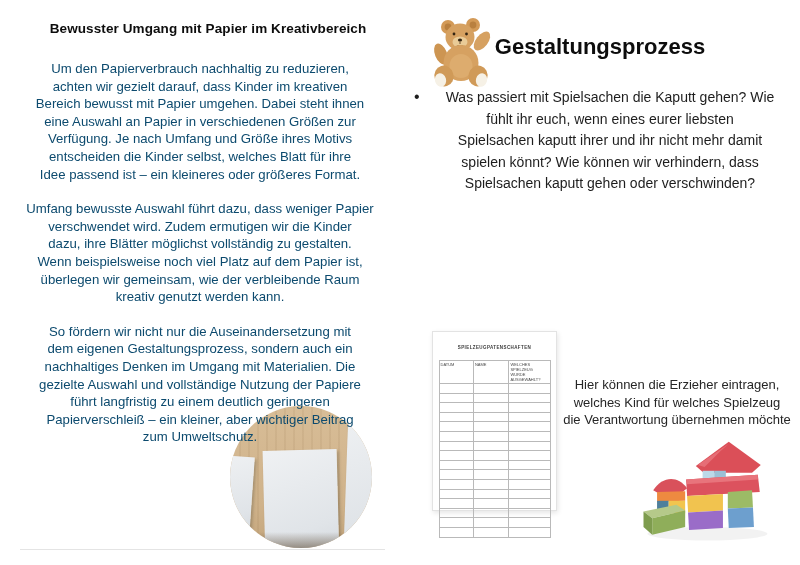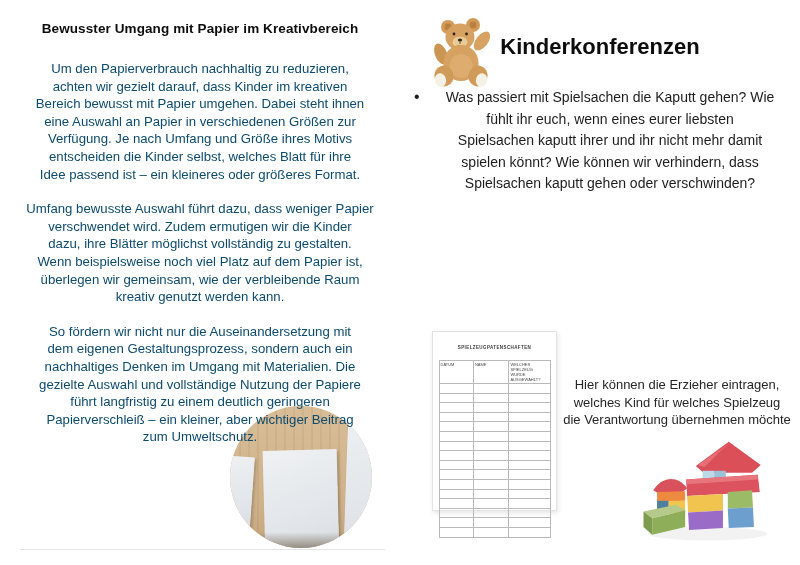--- a/index.html
+++ b/index.html
@@ -2,21 +2,21 @@
 <html><head>
 <meta charset="utf-8">
 <style>
   html,body{margin:0;padding:0;background:#ffffff;}
   .canvas{
     position:relative;width:800px;height:565px;background:#ffffff;
     font-family:"Liberation Sans",sans-serif;overflow:hidden;color:#202020;
   }
   
   .left-title{
-    position:absolute;left:0;top:21px;width:400px;text-align:center;
+    position:absolute;left:8px;top:21px;width:400px;text-align:center;
     font-size:13.5px;font-weight:700;color:#0d0d0d;letter-spacing:.1px;
   }
   .left-paragraphs{
     position:absolute;left:14px;top:60px;width:372px;z-index:2;
     text-align:center;font-size:13.2px;line-height:17.6px;color:#0c4a6e;
   }
   .left-paragraphs p{margin:0 0 17px 0;white-space:pre-line;}
   .paper-photo{
     position:absolute;left:230px;top:406px;width:142px;height:142px;
     border-radius:50%;overflow:hidden;z-index:1;
@@ -129,21 +129,21 @@
     <ellipse cx="33" cy="26" rx="2.1" ry="1.6" fill="#332412"></ellipse>
     <path d="M33,27.5 L33,30 M30.5,31.5 Q33,33 35.5,31.5" stroke="#5b4220" stroke-width="0.9" fill="none"></path>
     <ellipse cx="34" cy="49" rx="17.5" ry="18" fill="#d6a161"></ellipse>
     <ellipse cx="34" cy="52" rx="11.5" ry="12" fill="#ddac6e"></ellipse>
     <ellipse cx="17" cy="62" rx="9.5" ry="10.5" transform="rotate(-16 17 62)" fill="#d09a58"></ellipse>
     <ellipse cx="51" cy="62" rx="9.5" ry="10.5" transform="rotate(16 51 62)" fill="#d09a58"></ellipse>
     <ellipse cx="13.5" cy="66" rx="5.6" ry="6.8" transform="rotate(-16 13.5 66)" fill="#f6f1e6"></ellipse>
     <ellipse cx="54.5" cy="66" rx="5.6" ry="6.8" transform="rotate(16 54.5 66)" fill="#f6f1e6"></ellipse>
   </svg>
 
-  <div class="right-title">Kinderkonferenzen</div>
+  <div class="right-title">Gestaltungsprozess</div>
 
   <ul class="bullet-list">
     <li>Was passiert mit Spielsachen die Kaputt gehen? Wie
 fühlt ihr euch, wenn eines eurer liebsten
 Spielsachen kaputt ihrer und ihr nicht mehr damit
 spielen könnt? Wie können wir verhindern, dass
 Spielsachen kaputt gehen oder verschwinden?</li>
   </ul>
 
   <div class="form-sheet">

